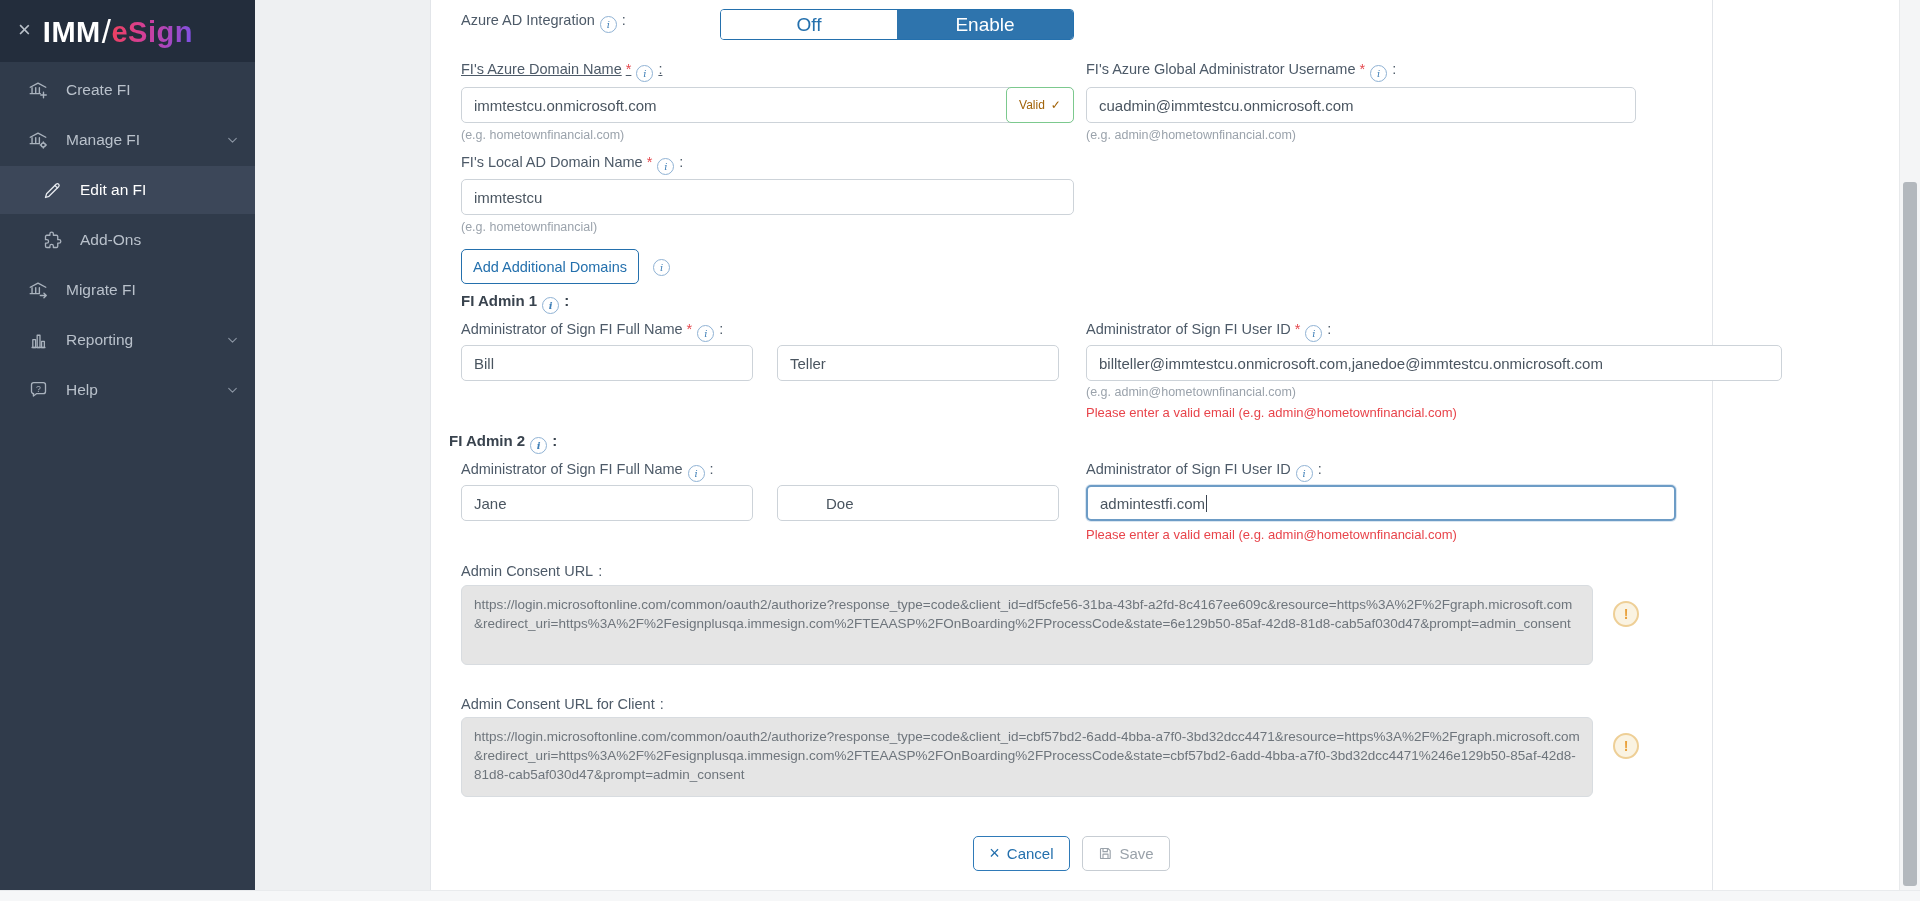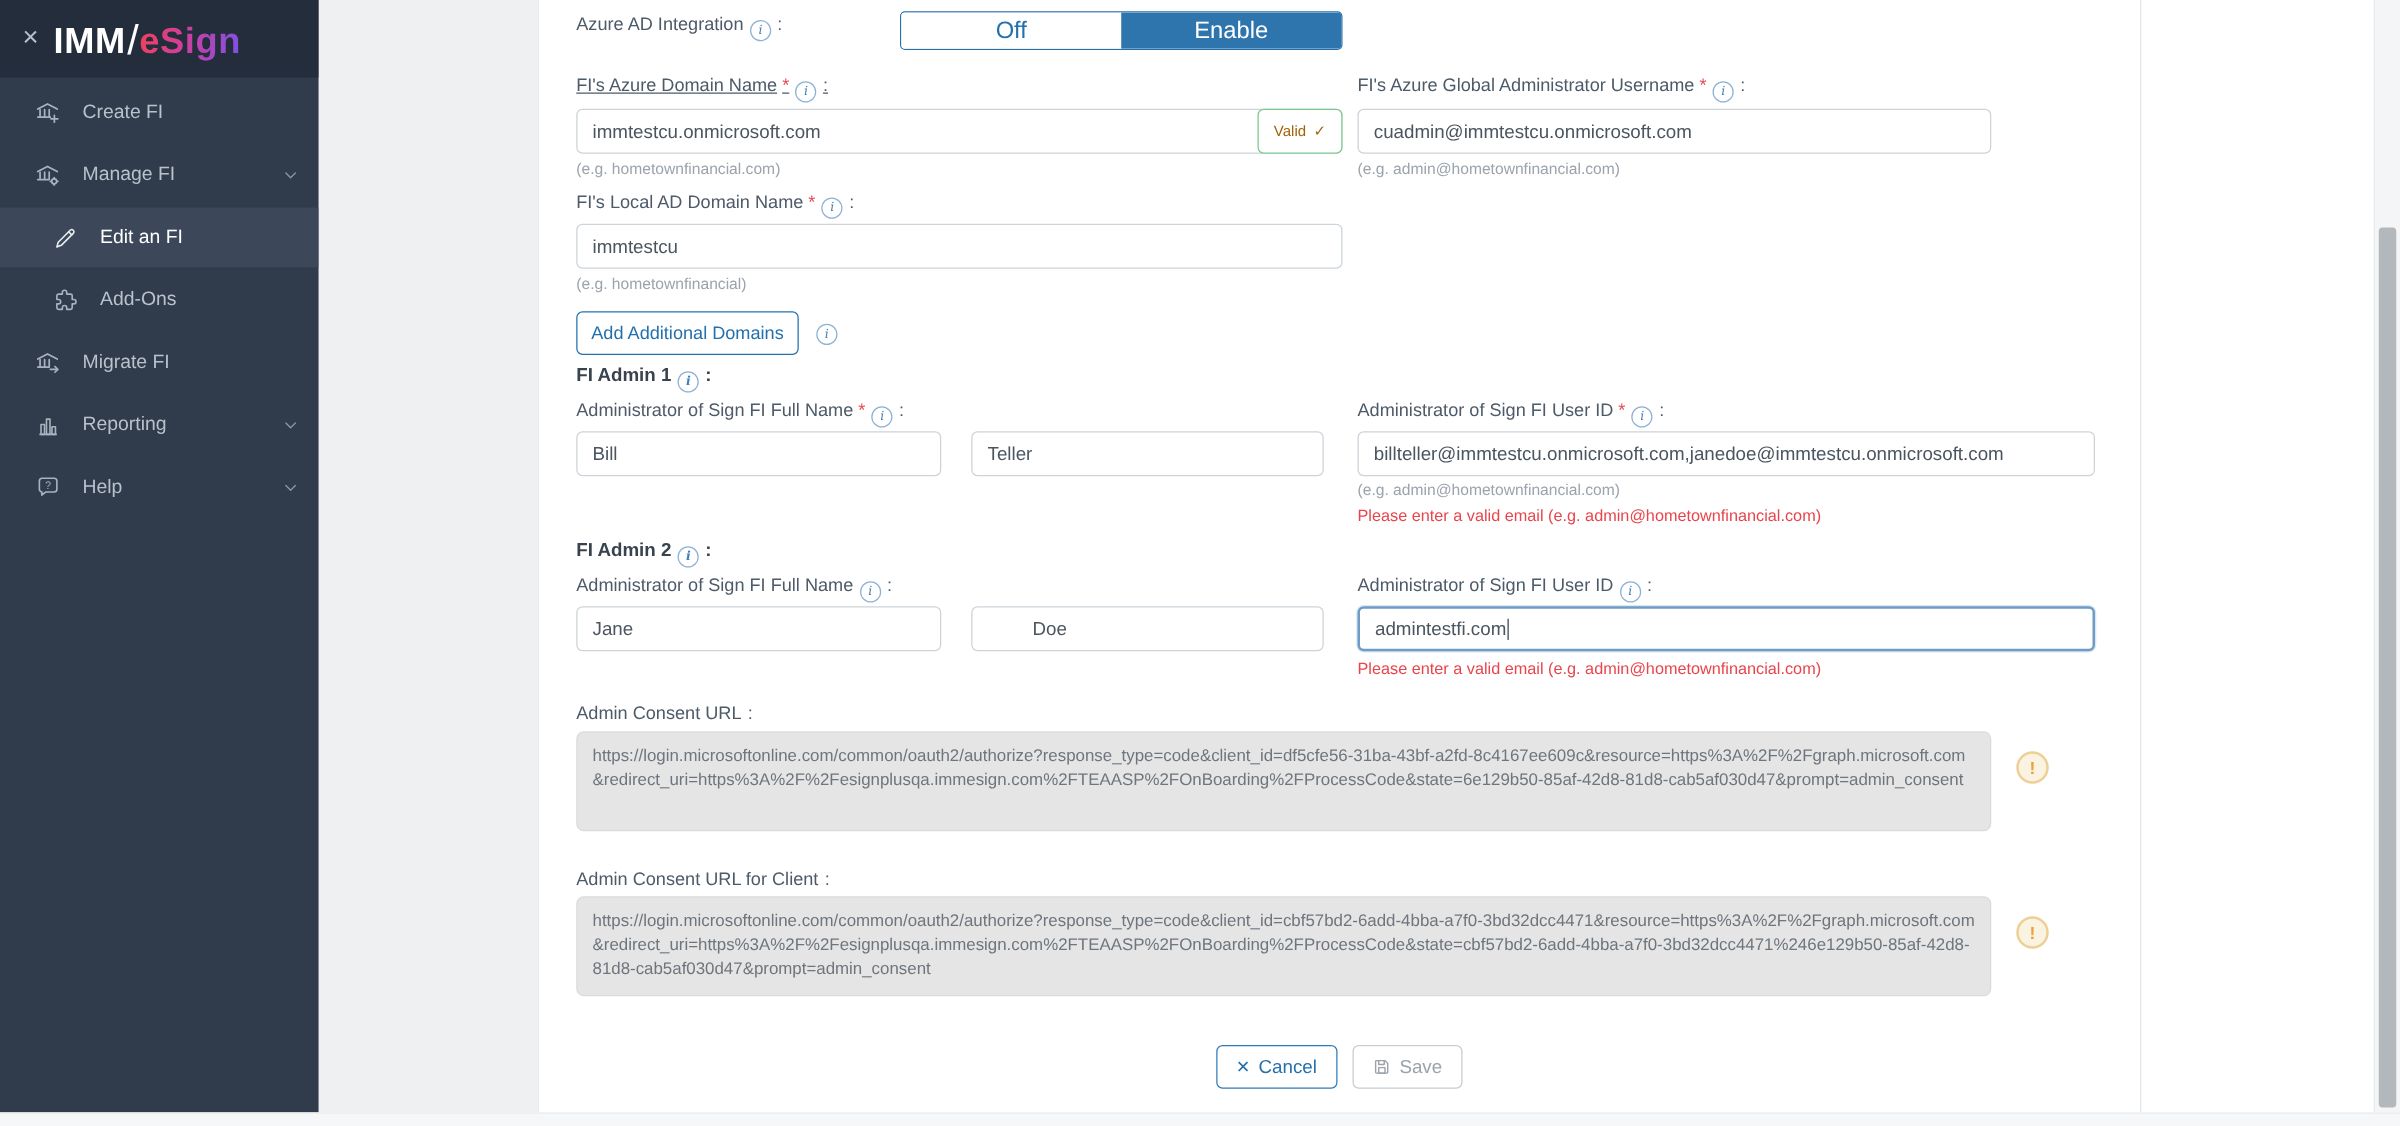--- a/index.html
+++ b/index.html
@@ -195,21 +195,21 @@
     <span class="valid-badge">
         <span>Valid</span>
         <span>✓</span>
       </span>
   </div>
   <div class="hint" style="left:30px;top:128px;">(e.g. hometownfinancial.com)</div>
 
   <div class="lbl" style="left:655px;top:61px;">
     <span>FI's Azure Global Administrator Username</span><span class="req">*</span><span class="info">i</span><span class="colon">:</span>
   </div>
-  <input class="inp" style="left: 655px; top: 87px; width: 507px;" readonly="" value="cuadmin@immtestcu.onmicrosoft.com">
+  <input class="inp" style="left: 655px; top: 87px; width: 550px;" readonly="" value="cuadmin@immtestcu.onmicrosoft.com">
   <div class="hint" style="left:655px;top:128px;">(e.g. admin@hometownfinancial.com)</div>
 
   <div class="lbl" style="left:30px;top:154px;">
     <span>FI's Local AD Domain Name</span><span class="req">*</span><span class="info">i</span><span class="colon">:</span>
   </div>
   <input class="inp" style="left: 30px; top: 179px; width: 613px;" readonly="" value="immtestcu">
   <div class="hint" style="left:30px;top:220px;">(e.g. hometownfinancial)</div>
 
   <button class="btn-outline">Add Additional Domains</button>
   <span class="info" style="position:absolute;left:222px;top:259px;margin:0;">i</span>
@@ -219,25 +219,25 @@
   </div>
   <div class="lbl" style="left:30px;top:321px;">
     <span>Administrator of Sign FI Full Name</span><span class="req">*</span><span class="info">i</span><span class="colon">:</span>
   </div>
   <input class="inp" style="left: 346px; top: 345px; width: 282px;" readonly="" value="Teller">
   <input class="inp" style="left: 30px; top: 345px; width: 292px;" readonly="" value="Bill">
 
   <div class="lbl" style="left:655px;top:321px;">
     <span>Administrator of Sign FI User ID</span><span class="req">*</span><span class="info">i</span><span class="colon">:</span>
   </div>
-  <input class="inp" style="left: 655px; top: 345px; width: 590px;" readonly="" value="billteller@immtestcu.onmicrosoft.com,janedoe@immtestcu.onmicrosoft.com">
+  <input class="inp" style="left: 655px; top: 345px; width: 696px;" readonly="" value="billteller@immtestcu.onmicrosoft.com,janedoe@immtestcu.onmicrosoft.com">
   <div class="hint" style="left:655px;top:385px;">(e.g. admin@hometownfinancial.com)</div>
   <div class="err" style="left:655px;top:405px;">Please enter a valid email (e.g. admin@hometownfinancial.com)</div>
 
-  <div class="lbl bold" style="left:30px;top:432px;">
+  <div class="lbl bold" style="left:18px;top:432px;">
     <span>FI Admin 2</span><span class="info">i</span><span class="colon">:</span>
   </div>
   <div class="lbl" style="left:30px;top:461px;">
     <span>Administrator of Sign FI Full Name</span><span class="info">i</span><span class="colon">:</span>
   </div>
   <input class="inp" style="left: 30px; top: 485px; width: 292px;" readonly="" value="Jane">
   <input class="inp" style="left: 346px; top: 485px; width: 282px; padding-left: 48px;" readonly="" value="Doe">
 
   <div class="lbl" style="left:655px;top:461px;">
     <span>Administrator of Sign FI User ID</span><span class="info">i</span><span class="colon">:</span>

